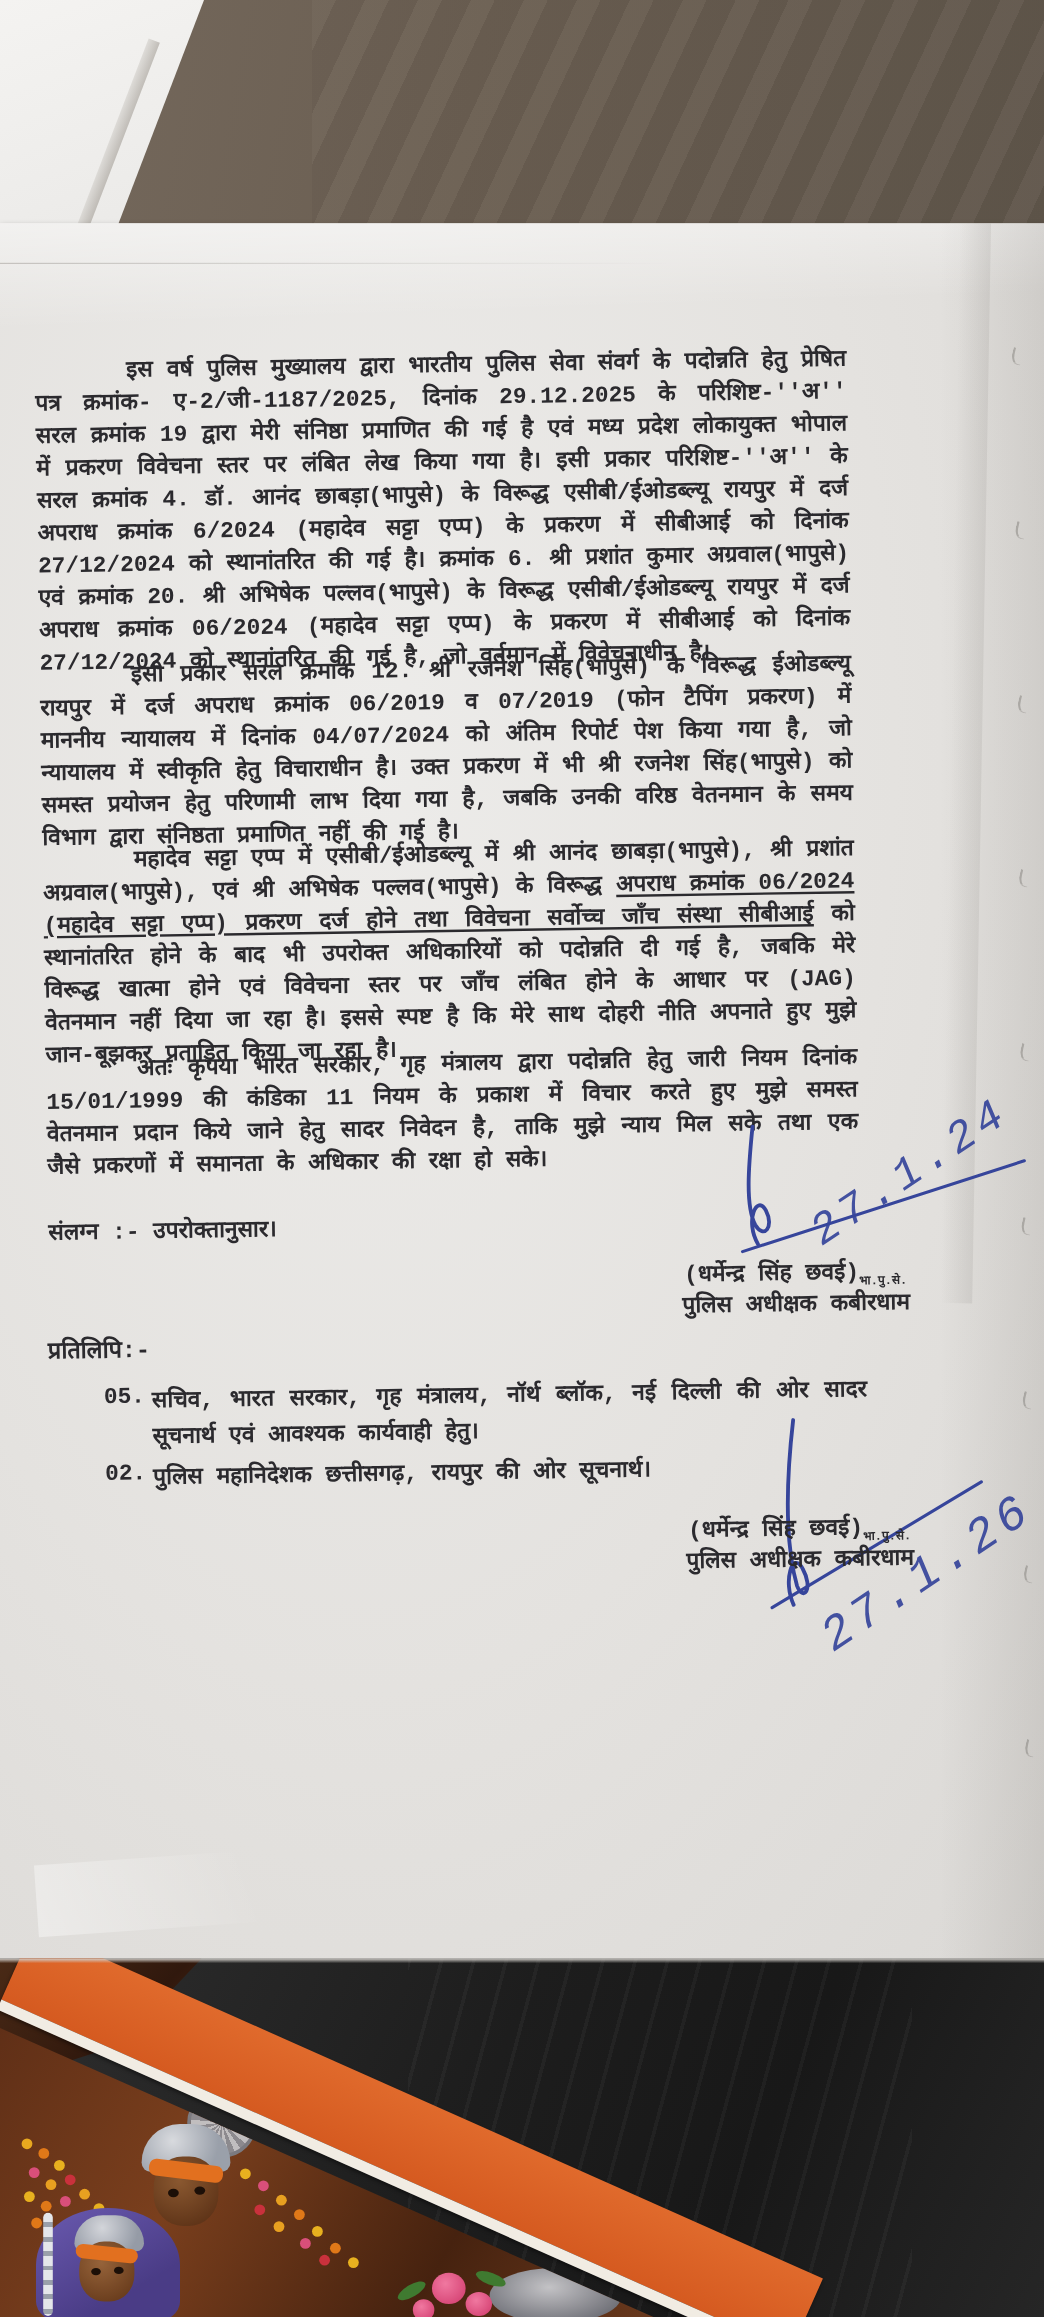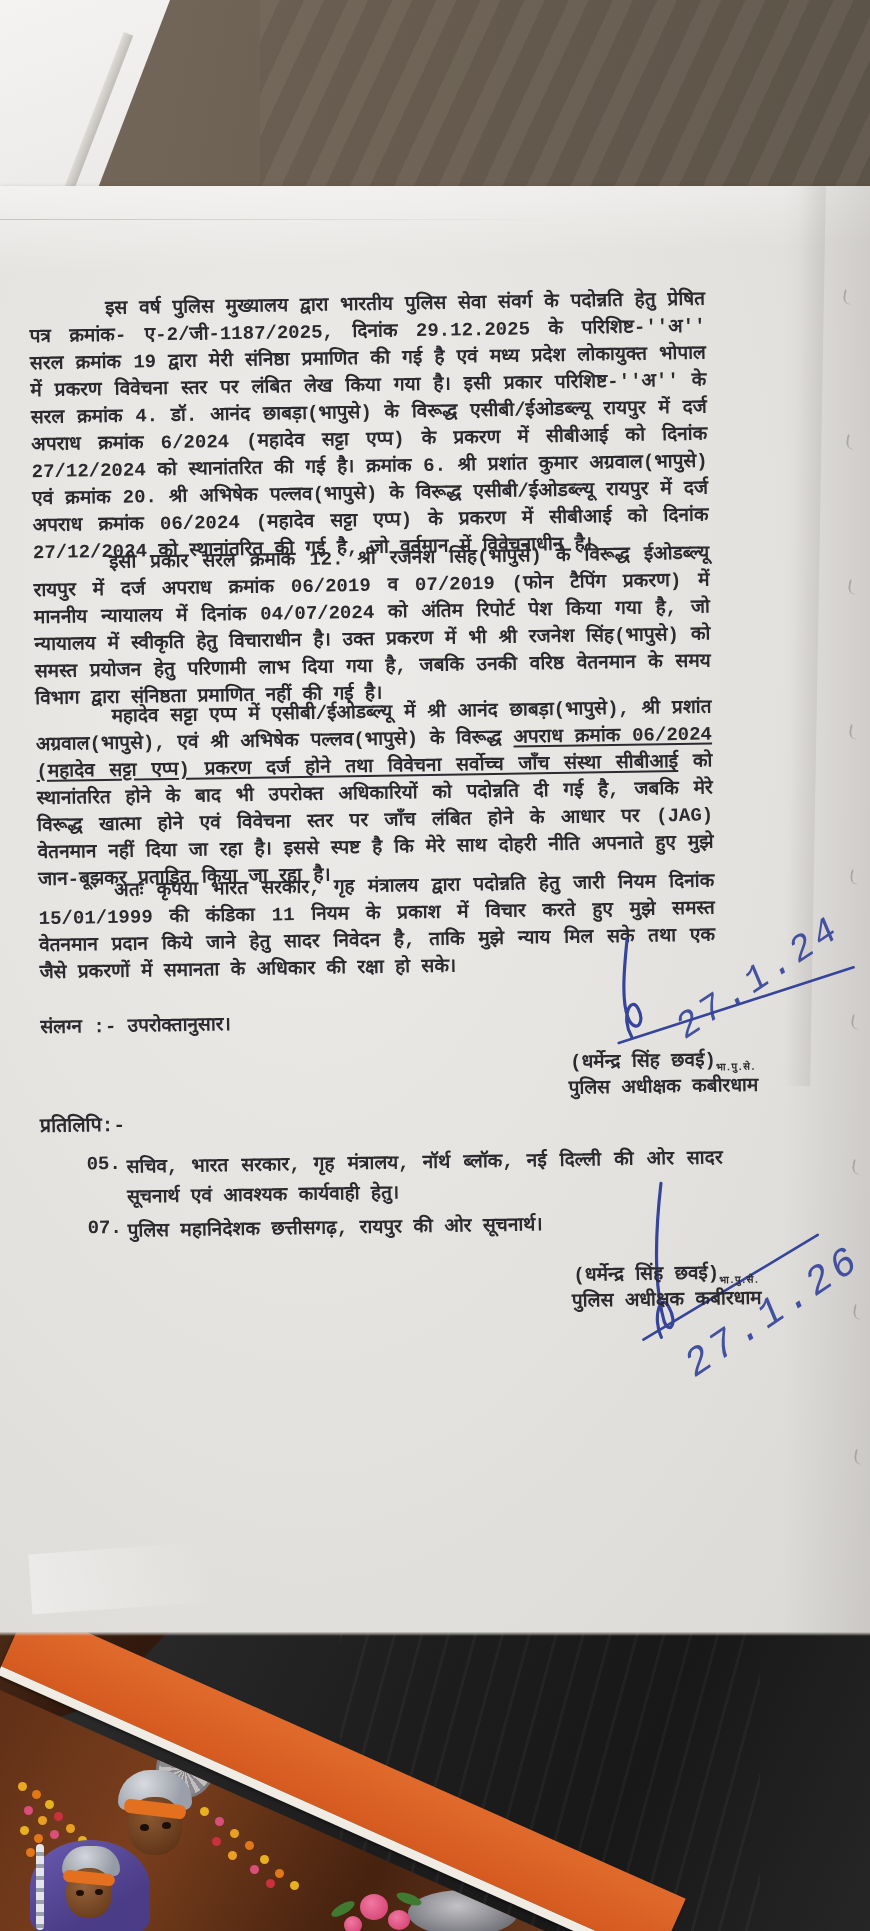--- a/index.html
+++ b/index.html
@@ -162,21 +162,21 @@
     <div class="sig-name" style="top:860px">
       <span>(धर्मेन्द्र सिंह छवई)</span><span class="sig-service">भा.पु.से.</span>
     </div>
     <div class="sig-desig" style="top:886px">पुलिस अधीक्षक कबीरधाम</div>
 
     <div class="copy-heading" style="top:915px">प्रतिलिपि:-</div>
 
     <div class="copy-num" style="top:958px">05.</div>
     <div class="copy-item" style="top:958px">सचिव, भारत सरकार, गृह मंत्रालय, नॉर्थ ब्लॉक, नई दिल्ली की ओर सादर सूचनार्थ एवं आवश्यक कार्यवाही हेतु।</div>
 
-    <div class="copy-num" style="top:1022px">07.</div>
+    <div class="copy-num" style="top:1022px">02.</div>
     <div class="copy-item" style="top:1022px">पुलिस महानिदेशक छत्तीसगढ़, रायपुर की ओर सूचनार्थ।</div>
 
     <svg class="sig-svg" style="left:540px;top:985px" width="330" height="185" viewBox="0 0 330 185">
       <path d="M106 12 C 100 58, 97 112, 107 150 C 112 164, 121 153, 112 136 C 104 120, 95 146, 104 166" fill="none" stroke="#36459b" stroke-width="3.2" stroke-linecap="round"></path>
       <path d="M86 168 L 262 66" fill="none" stroke="#36459b" stroke-width="2.6" stroke-linecap="round"></path>
     </svg>
     <div class="sig-name" style="top:1073px">
       <span>(धर्मेन्द्र सिंह छवई)</span><span class="sig-service">भा.पु.से.</span>
     </div>
     <div class="sig-desig" style="top:1099px">पुलिस अधीक्षक कबीरधाम</div>

